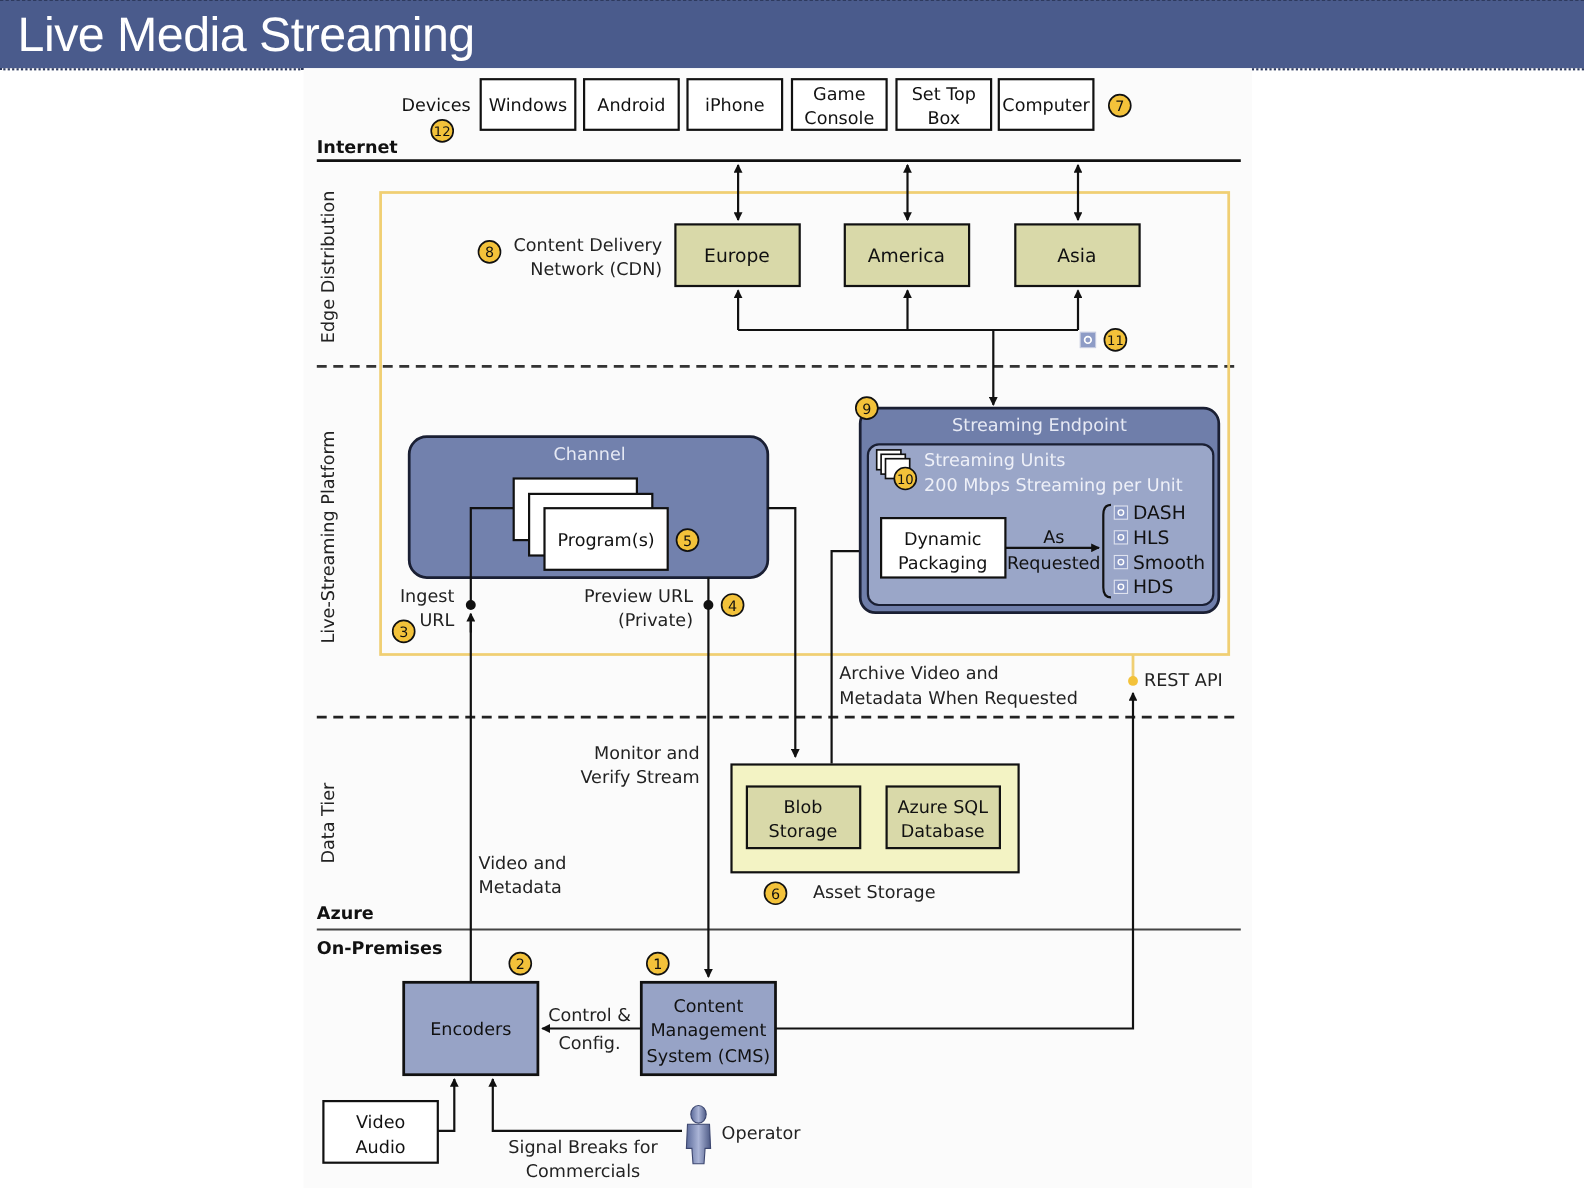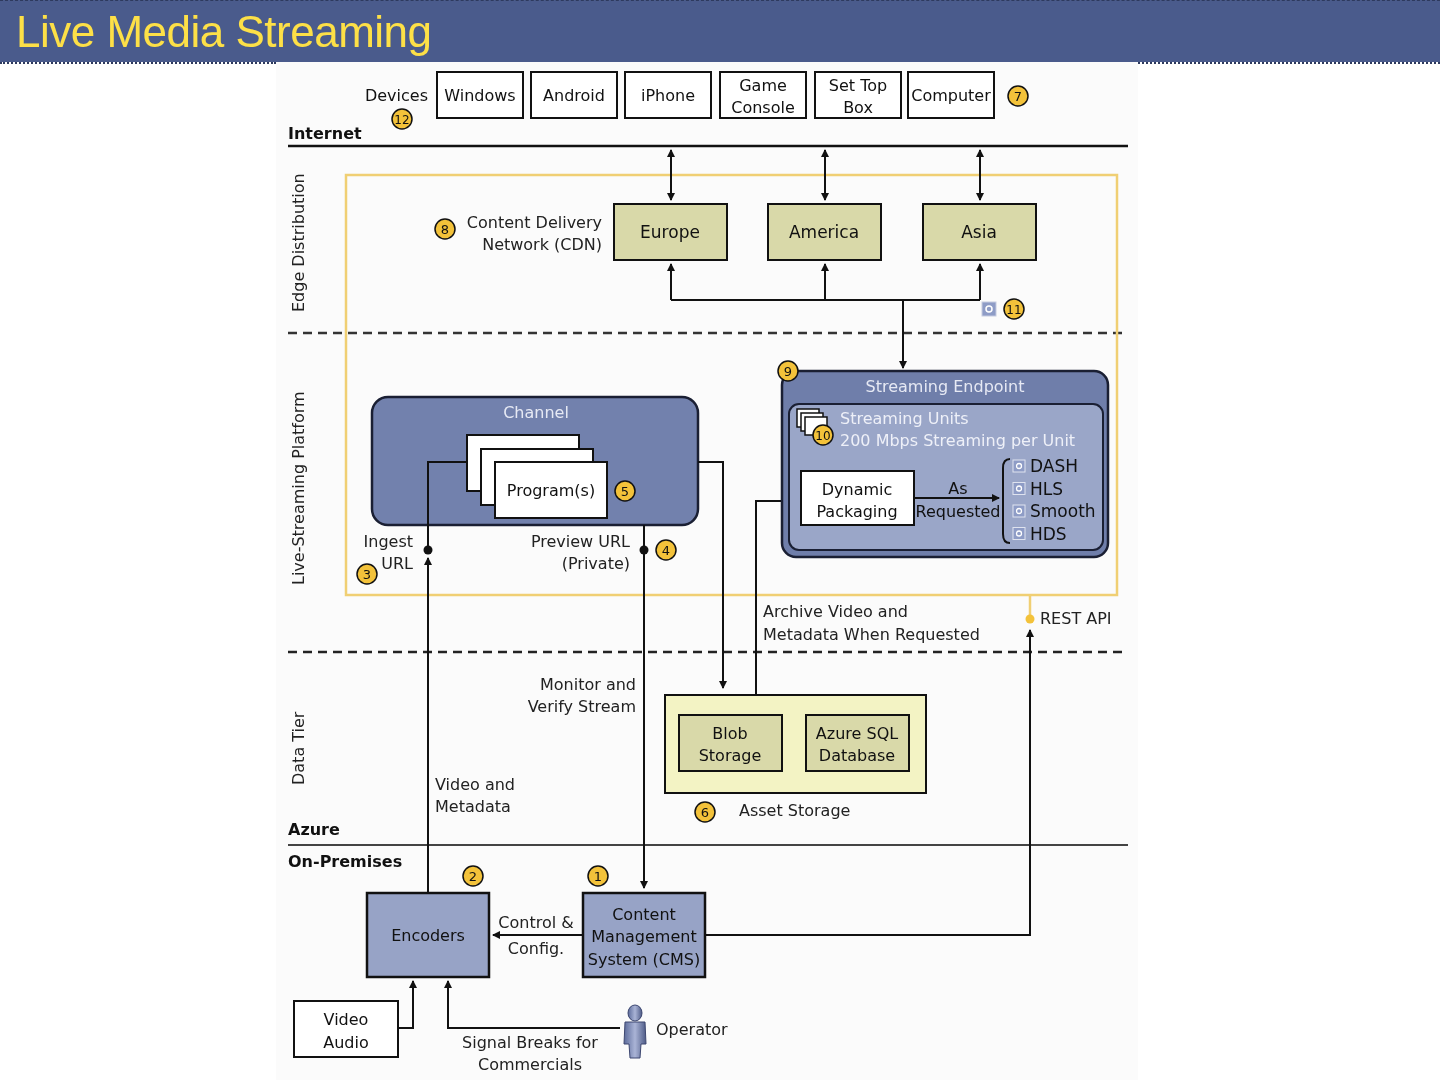--- a/index.html
+++ b/index.html
@@ -1,21 +1,21 @@
 <!DOCTYPE html>
 <html><head>
 <meta charset="utf-8">
 <style>
   html, body { margin:0; padding:0; }
   body { width:1440px; height:1080px; position:relative; overflow:hidden; background:#ffffff;
          font-family:"DejaVu Sans", sans-serif; }
   .titlebar { position:absolute; left:0; top:0; width:1440px; height:62px; background:#4a5b8c;
               border-top:1px dashed #2e3a5e; box-sizing:border-box; }
   .titlebar .title { position:absolute; left:16px; top:6px; font-family:"Liberation Sans", sans-serif;
-              font-size:44px; color:#fde047; letter-spacing:-0.5px; }
+              font-size:44px; color:#ffffff; letter-spacing:-0.5px; }
   .dash-left { position:absolute; left:0; top:62px; width:276px; height:0; border-top:2px dotted #2e3a5e; }
   .dash-right { position:absolute; left:1138px; top:62px; width:302px; height:0; border-top:2px dotted #2e3a5e; }
   .canvas { position:absolute; left:276px; top:62px; width:862px; height:1018px; background:#fbfbfb; }
   svg { position:absolute; left:0; top:0; }
   svg text { font-family:"DejaVu Sans", sans-serif; }
 </style>
 </head>
 <body>
 
 <div class="titlebar">

